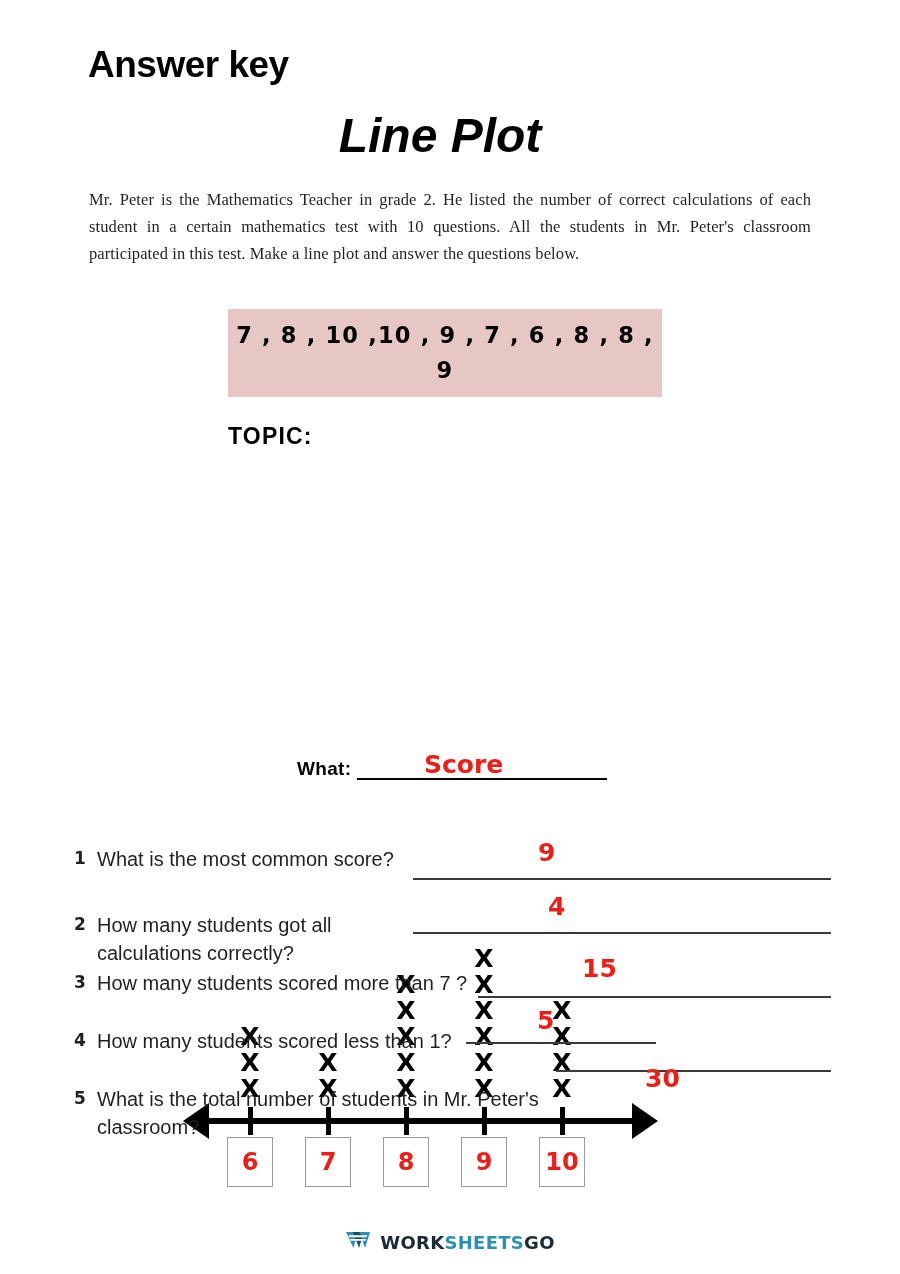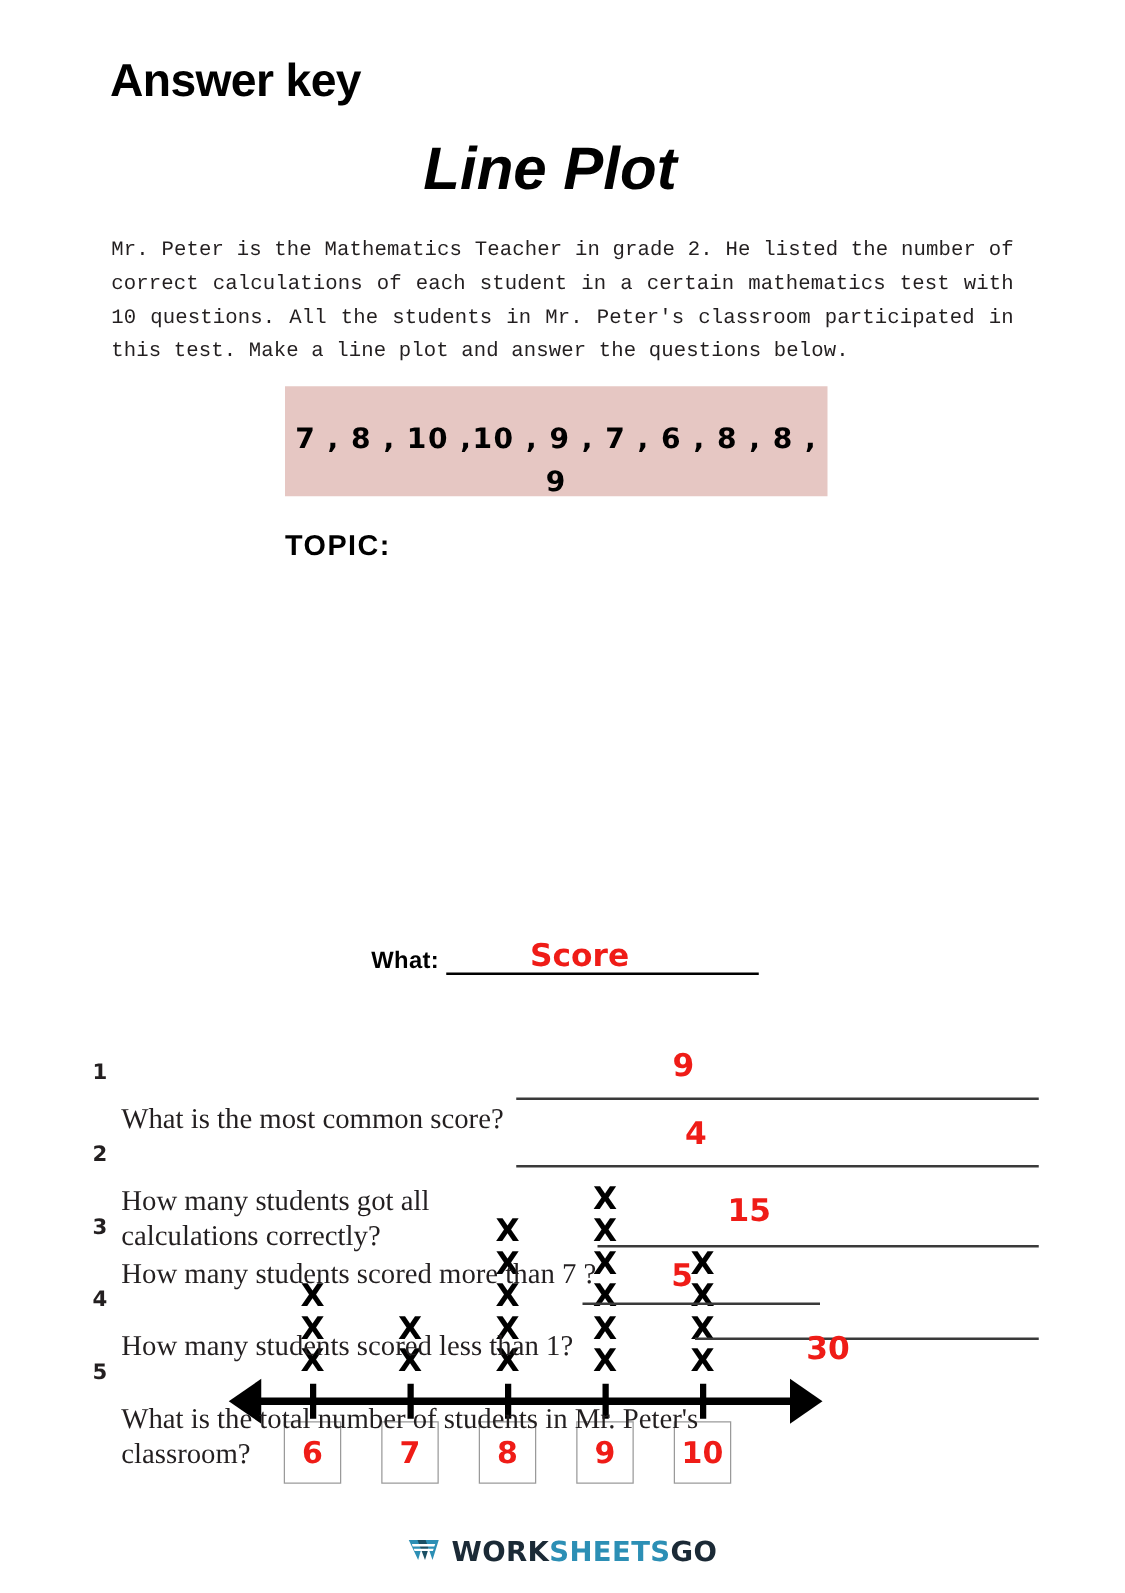--- a/index.html
+++ b/index.html
@@ -37,31 +37,31 @@
 
   
   .intro {
     position: absolute;
     left: 89px; top: 186px;
     width: 722px;
     font-size: 16.5px;
     line-height: 27px;
     text-align: justify;
     color: #231f20;
-    font-family: Liberation Mono, monospace;
+    font-family: Liberation Serif, serif;
     letter-spacing: 0.1px;
   }
 
   
   .data-box {
     position: absolute;
     left: 228px; top: 309px;
     width: 434px; height: 88px;
     background: #e6c7c3;
-    padding-top: 25px;
+    padding-top: 9px;
   }
   .data-row {
     text-align: center;
     font-size: 22.5px;
     font-weight: bold;
     letter-spacing: 1.2px;
     color: #000;
     line-height: 35px;
     font-family: "DejaVu Sans", sans-serif;
   }
@@ -198,26 +198,25 @@
   }
   .q-num {
     position: absolute;
     font-size: 17px;
     font-weight: bold;
     color: #231f20;
     font-family: "DejaVu Sans", sans-serif;
   }
   .q-text {
     position: absolute;
-    font-size: 23px;
+    font-size: 20px;
     line-height: 28px;
     color: #231f20;
-    font-family: Liberation Serif, serif;
+    font-family: Liberation Sans, sans-serif;
     white-space: pre-line;
-    margin-top: 36px;
   }
   .q-rule {
     position: absolute;
     height: 1.5px;
     background: #3a3a3a;
   }
   .q-answer {
     position: absolute;
     font-size: 25px;
     font-weight: bold;
@@ -232,21 +231,21 @@
     width: 900px;
     text-align: center;
   }
   .footer-inner {
     display: inline-flex;
     align-items: center;
     gap: 9px;
   }
   .logo-mark { display: block; }
   .logo-text {
-    font-size: 22px;
+    font-size: 18px;
     font-weight: bold;
     letter-spacing: 0.3px;
     font-family: "DejaVu Sans", sans-serif;
   }
   .lg-dark { color: #1b2a36; }
   .lg-blue { color: #2c8fb5; }
 </style>
 </head>
 <body>
 

